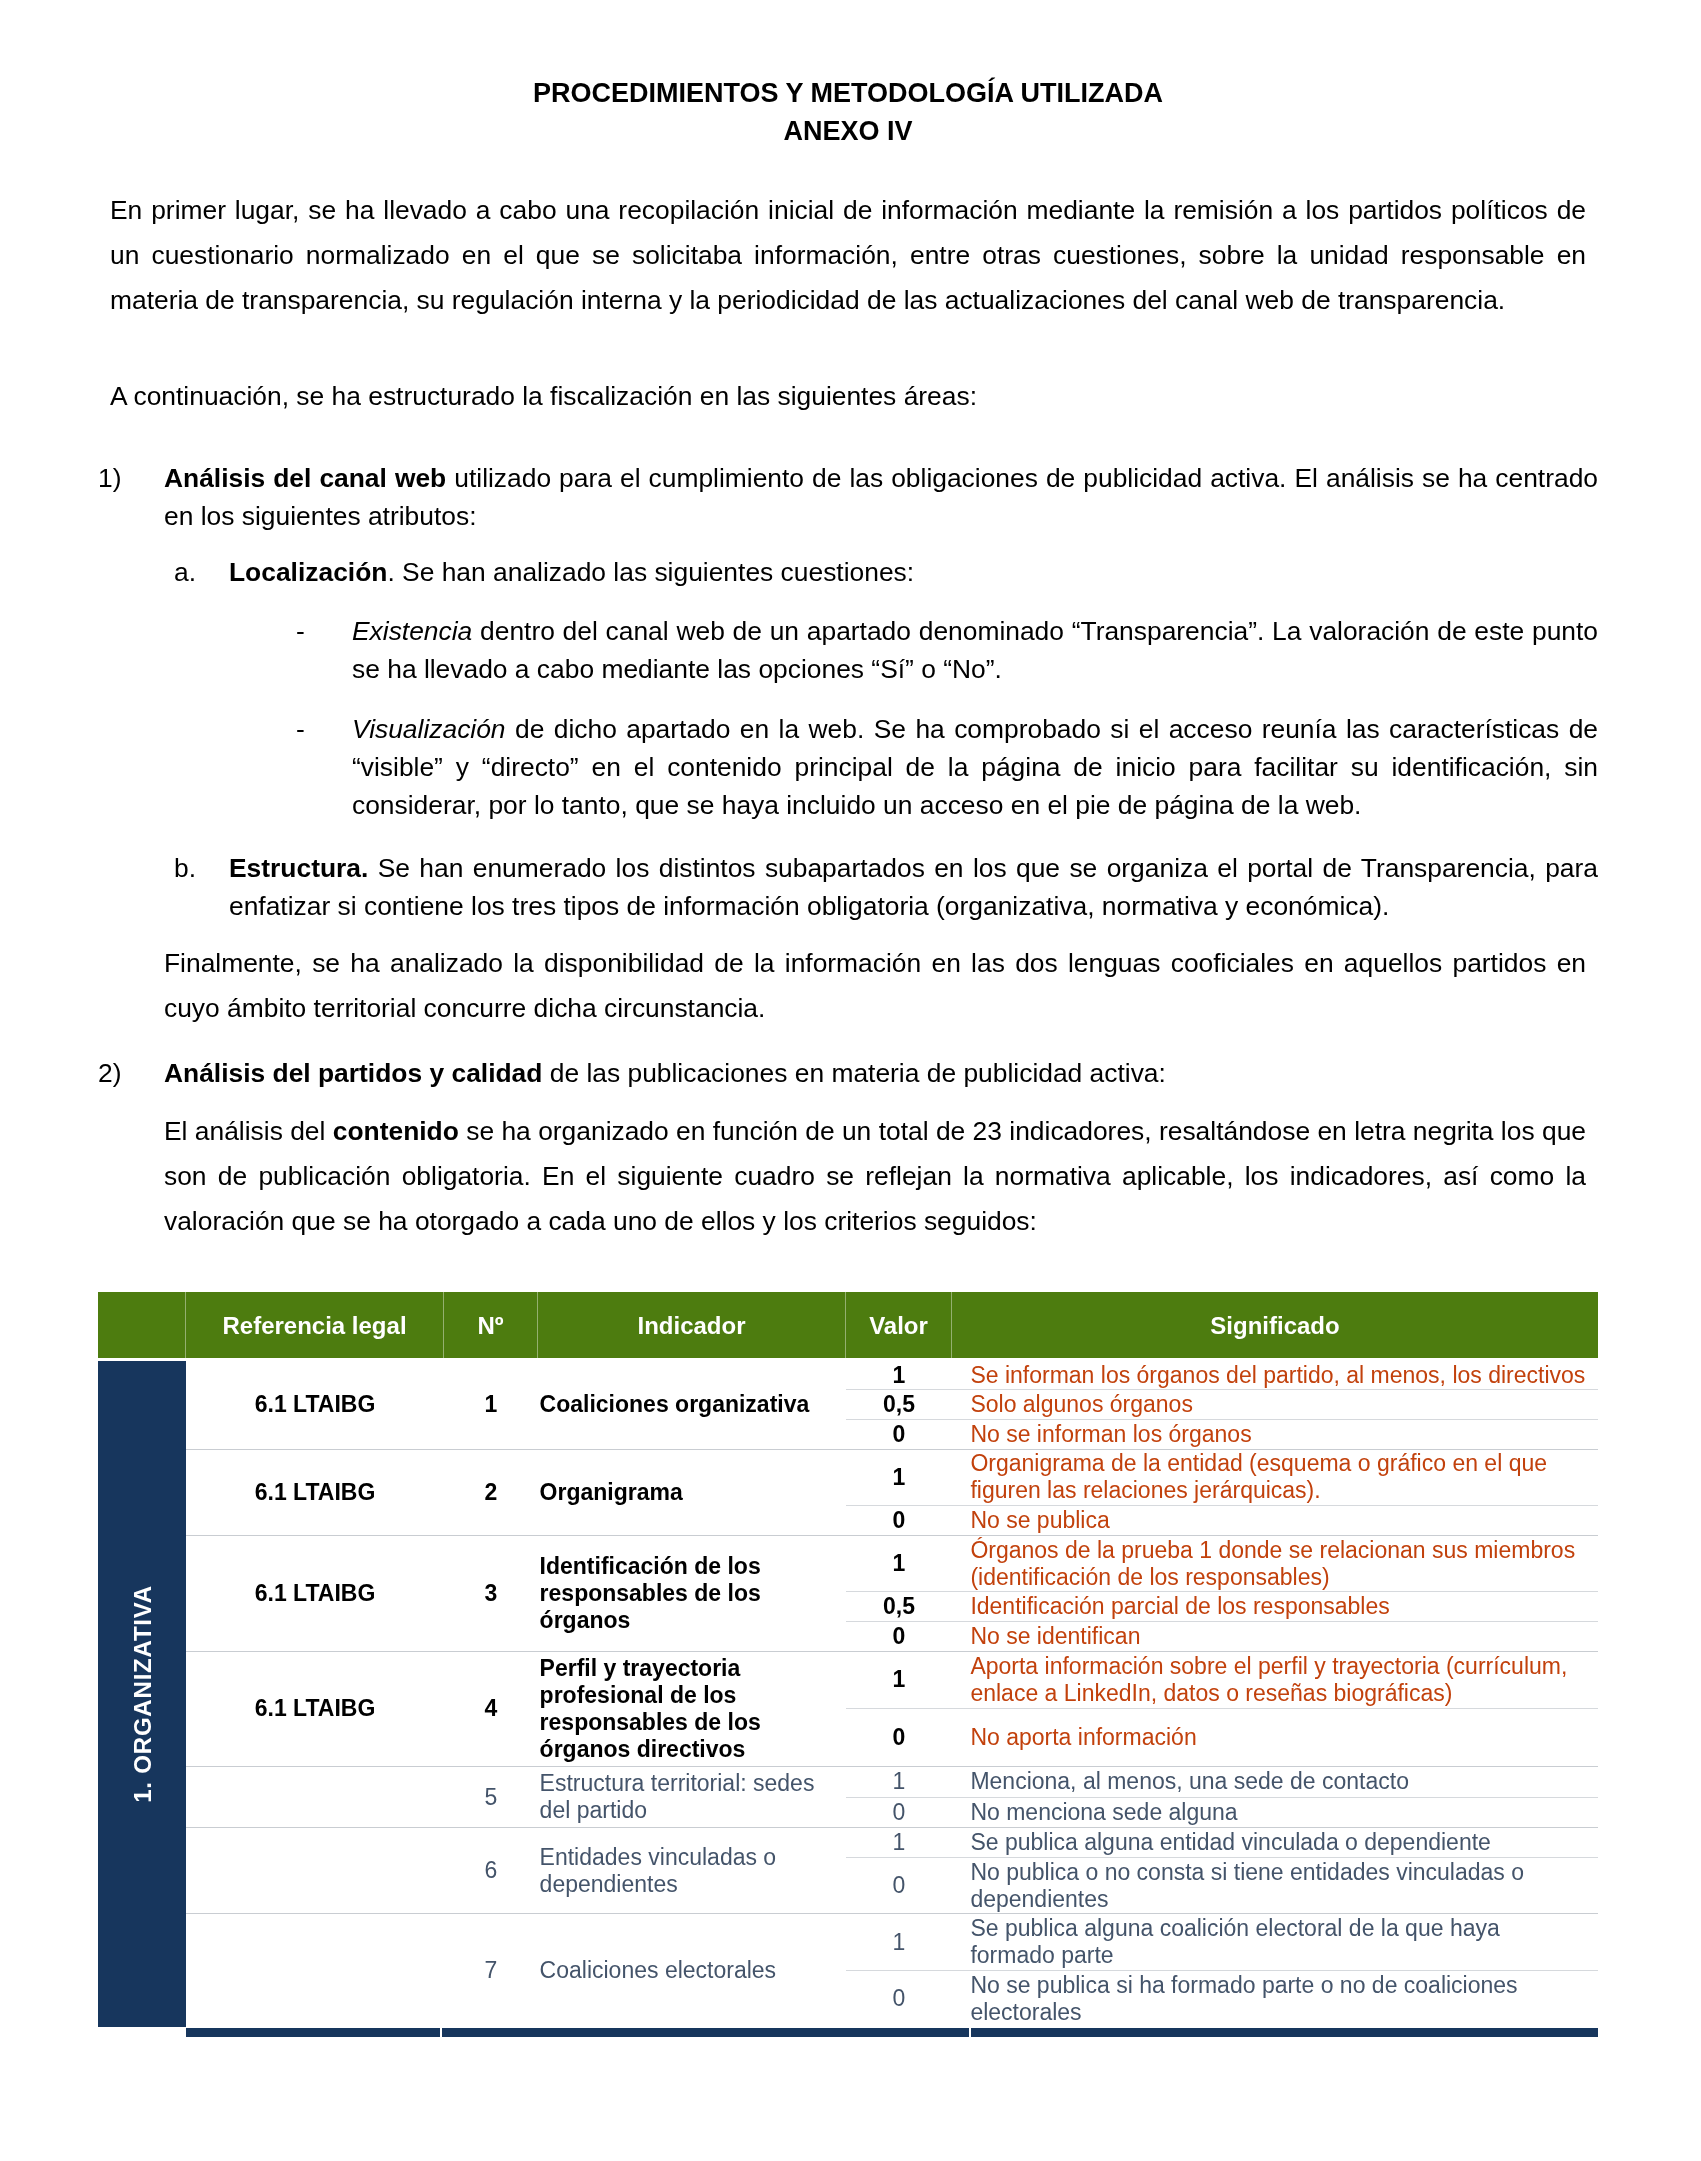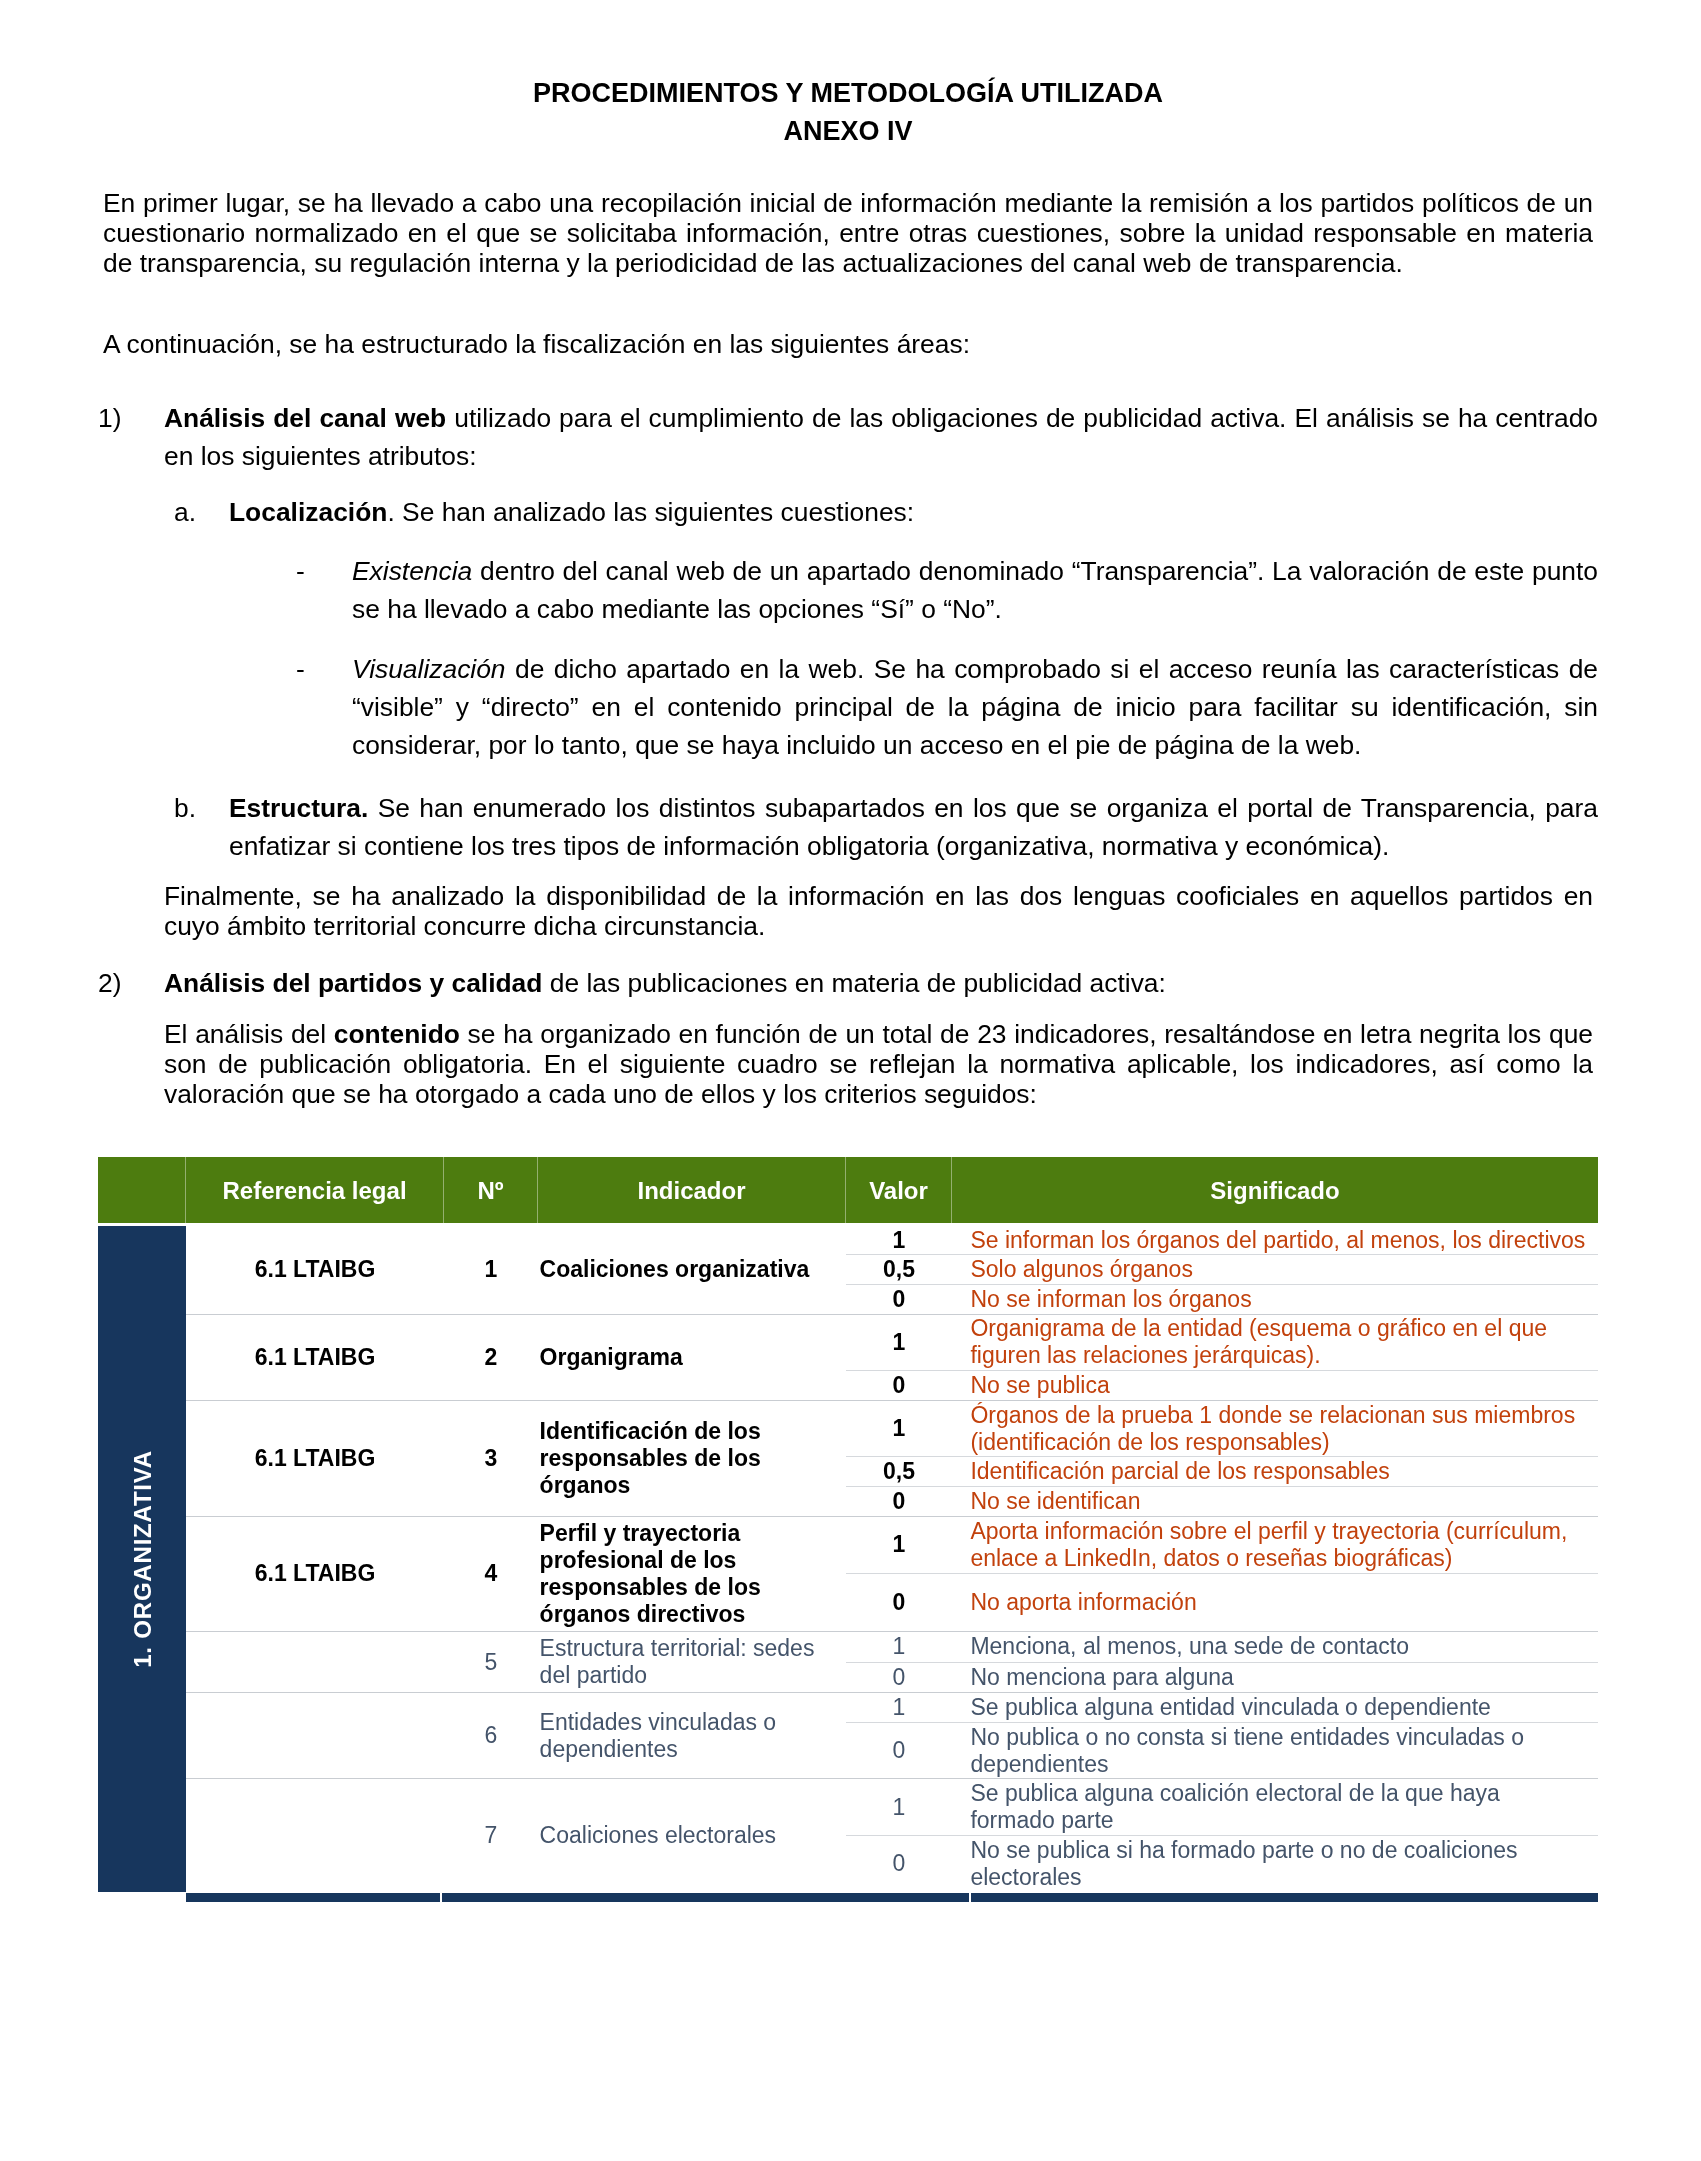--- a/index.html
+++ b/index.html
@@ -1,20 +1,20 @@
 <!DOCTYPE html>
 <html lang="es" style="font-size:12.8px"><head>
 <meta charset="utf-8">
 <style>
   html,body{margin:0;padding:0;background:#ffffff;}
   .page{position:relative;width:1701px;height:2161px;background:#ffffff;overflow:hidden;
         font-family:"Liberation Sans",sans-serif;color:#000;}
   .content{padding:0 103px 0 98px;}
   .doc-title{margin-top:74px;text-align:center;font-weight:bold;font-size:27px;line-height:38px;}
-  .para{font-size:26.4px;line-height:30px;text-align:justify;margin:5px;}
+  .para{font-size:26.4px;line-height:45px;text-align:justify;margin:12px;}
   .p1{margin-top:38px;}
   .p2{margin-top:51px;}
   .indent1{margin-left:66px;}
   .li{display:flex;font-size:26.4px;line-height:38px;}
   .li .body{flex:1;text-align:justify;}
   .lvl1{margin-top:40px;}
   .lvl1 .marker{width:66px;flex:0 0 66px;}
   .item2{margin-top:22.4px;}
   .lvla{margin-left:76px;margin-top:17.6px;}
   .lvla .marker{width:55px;flex:0 0 55px;}
@@ -194,21 +194,21 @@
             <div class="c ref"></div>
             <div class="c num">5</div>
             <div class="c ind">Estructura territorial: sedes del partido</div>
             <div class="vs">
               <div class="sub">
                 <div class="c valor">1</div>
                 <div class="c sig">Menciona, al menos, una sede de contacto</div>
               </div>
               <div class="sub">
                 <div class="c valor">0</div>
-                <div class="c sig">No menciona para alguna</div>
+                <div class="c sig">No menciona sede alguna</div>
               </div>
             </div>
           </div>
           <div class="trow o">
             <div class="c ref"></div>
             <div class="c num">6</div>
             <div class="c ind">Entidades vinculadas o dependientes</div>
             <div class="vs">
               <div class="sub">
                 <div class="c valor">1</div>

